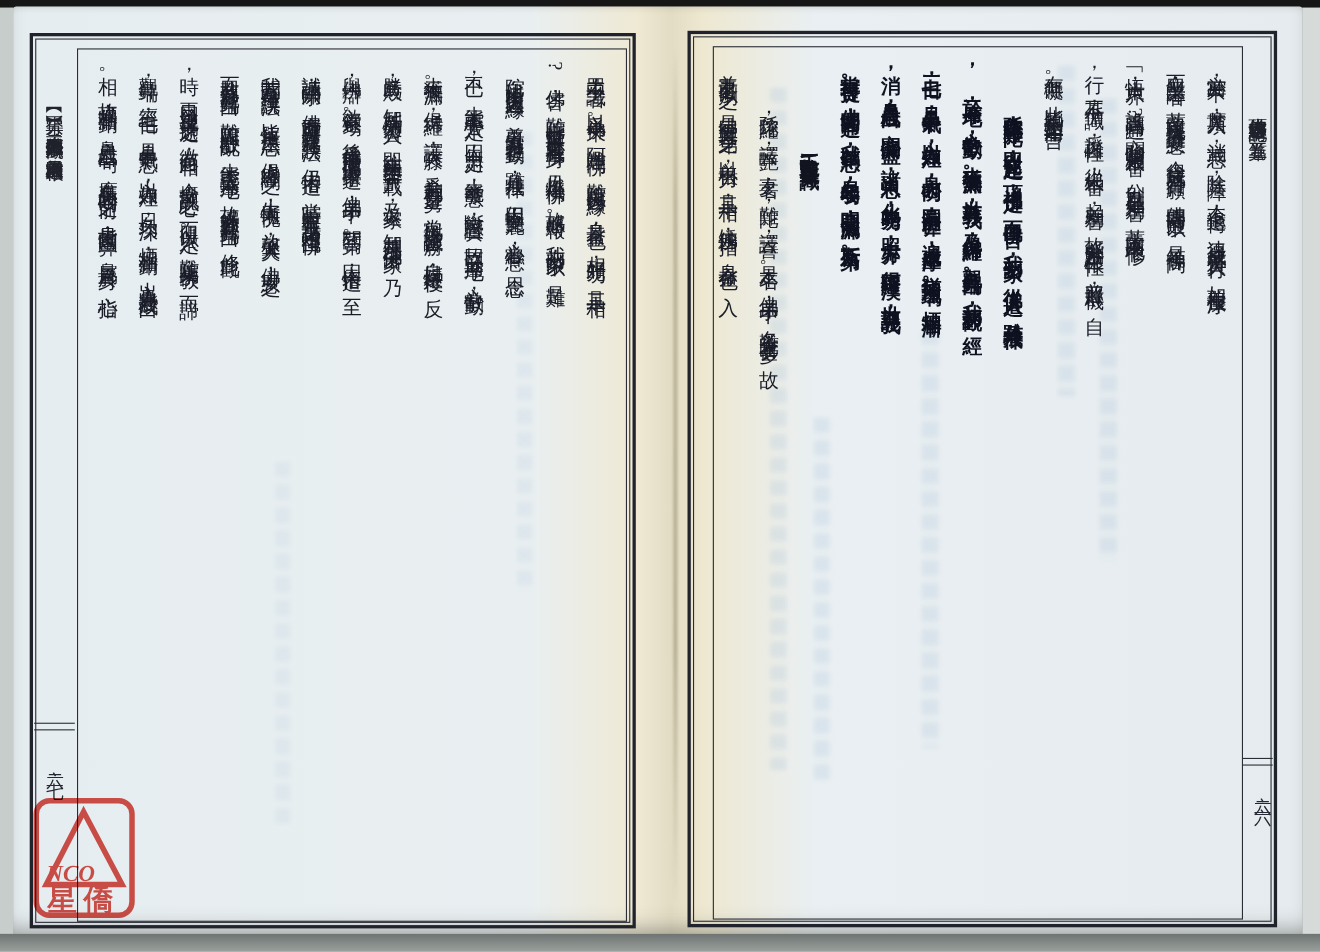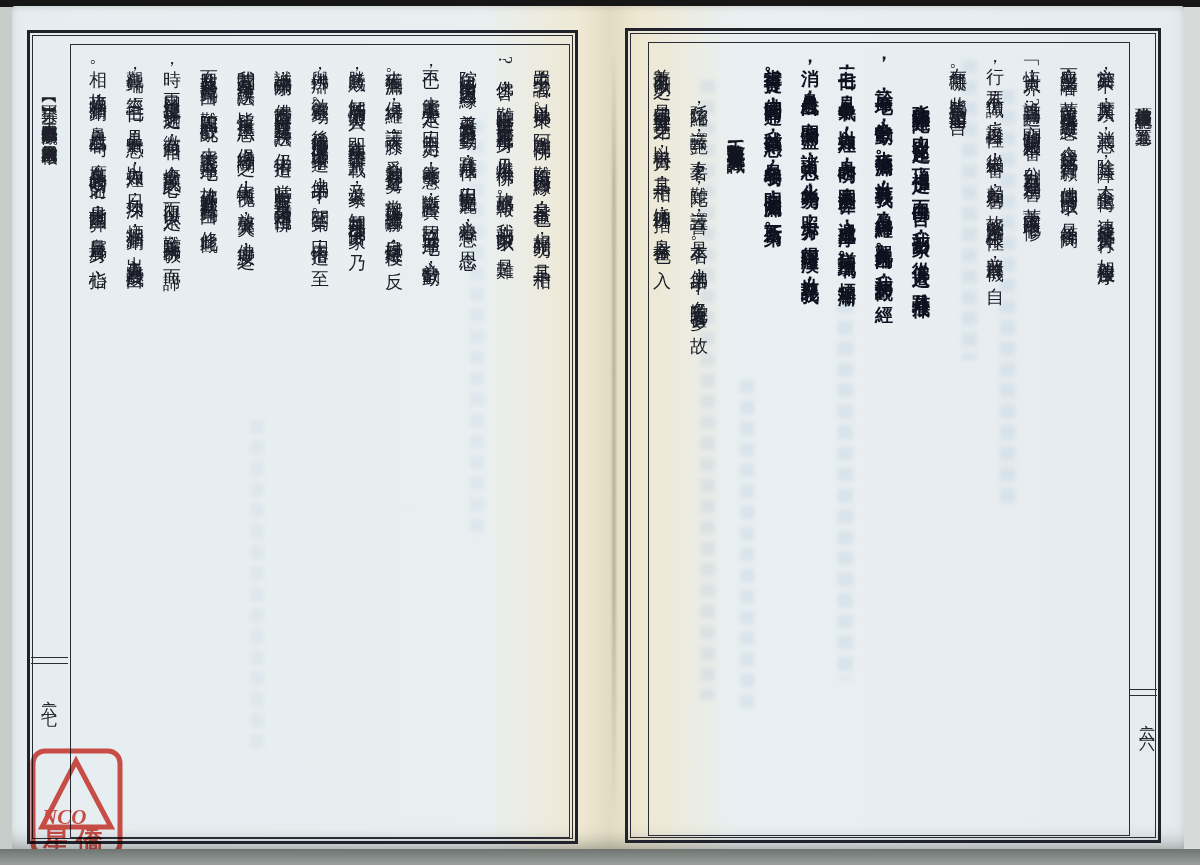--- a/index.html
+++ b/index.html
@@ -74,21 +74,21 @@
     background:repeating-linear-gradient(180deg,rgba(140,172,206,.30) 0 13px,rgba(140,172,206,.04) 13px 21px);}
   .b1{left:962px;top:60px;width:15px;height:300px;}
   .b2{left:1000px;top:90px;width:15px;height:420px;}
   .b3{left:838px;top:300px;width:15px;height:380px;}
   .b4{left:700px;top:80px;width:15px;height:620px;}
   .b5{left:740px;top:380px;width:14px;height:330px;}
   .b6{left:470px;top:120px;width:14px;height:420px;opacity:.4;}
   .b7{left:250px;top:420px;width:14px;height:330px;opacity:.35;}
 
   
-  .stamp{position:absolute;left:29px;top:747px;width:95px;height:112px;
+  .stamp{position:absolute;left:29px;top:724px;width:95px;height:112px;
     mix-blend-mode:multiply;opacity:.88;}
 </style>
 </head>
 <body>
 
 <div class="top-strip"></div>
 <div class="left-backdrop"></div>
 <div class="right-backdrop"></div>
 
 <div class="paper"></div>

